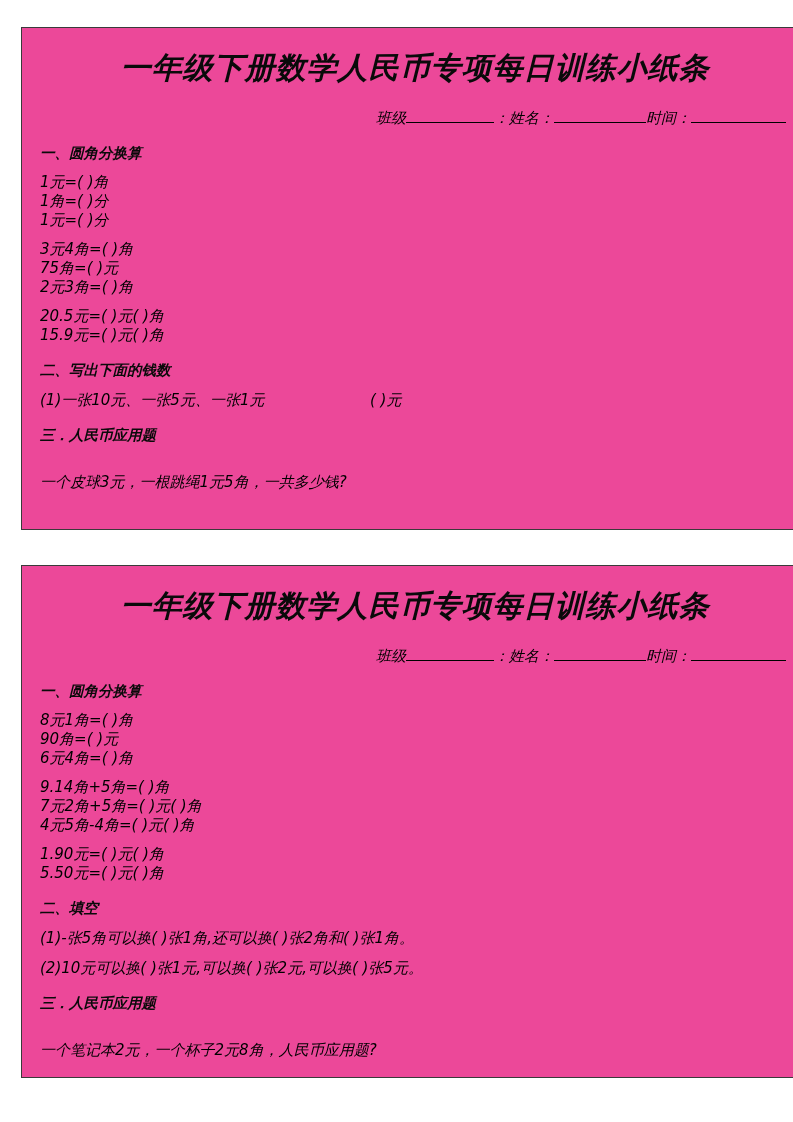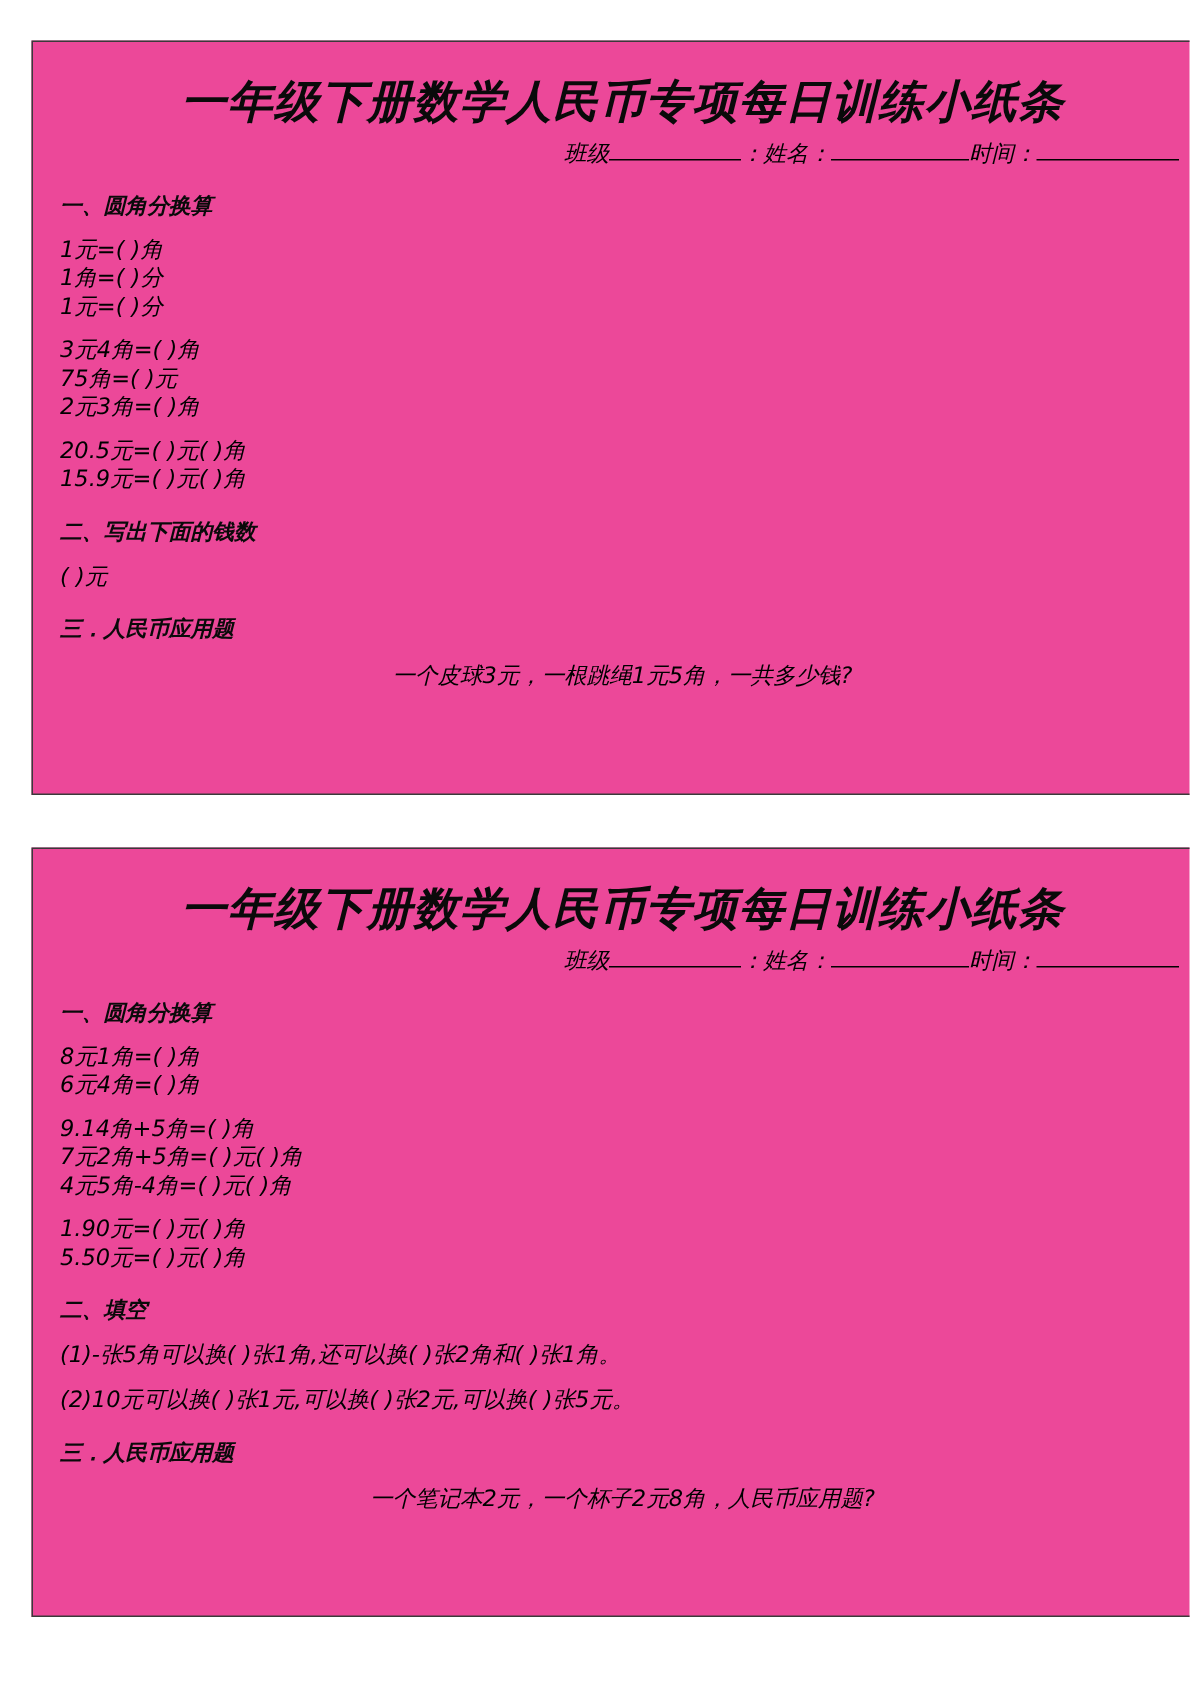--- a/index.html
+++ b/index.html
@@ -39,21 +39,21 @@
     font-weight: bold;
     font-size: 30px;
     letter-spacing: 1px;
     margin-top: 20px;
     margin-bottom: 0;
     white-space: nowrap;
     color: #0a0a0a;
   }
 
   .meta-row {
-    margin-top: 4px;
+    margin-top: 20px;
     text-align: right;
     font-size: 15px;
     font-family: "DejaVu Serif", "Liberation Serif", serif;
     white-space: nowrap;
     padding-right: 4px;
   }
   .meta-row .meta-label { font-weight: normal; }
   .blank-line {
     display: inline-block;
     border-bottom: 1.3px solid #000;
@@ -97,24 +97,23 @@
 
   .fill-row {
     font-size: 15px;
     margin-top: 11px;
     font-family: "DejaVu Sans", "Liberation Sans", sans-serif;
     white-space: nowrap;
   }
 
   .app-question {
     font-size: 15px;
-    margin-top: 12px;
+    margin-top: 28px;
     font-family: "DejaVu Sans", "Liberation Sans", sans-serif;
     white-space: nowrap;
-    text-align: center;
   }
 </style>
 </head>
 <body>
 
 <div class="page" id="worksheet-1">
   <div class="sheet-inner">
 
     <div class="sheet-title">一年级下册数学人民币专项每日训练小纸条</div>
 
@@ -135,20 +134,21 @@
       <span class="cell c3">2元3角=(   )角</span>
     </div>
     <div class="prob-row">
       <span class="cell c2">20.5元=(   )元(  )角</span>
       <span class="cell c3">15.9元=(   )元(   )角</span>
     </div>
 
     <div class="section-head">二、写出下面的钱数</div>
 
     <div class="qa-row">
+      <span class="qtext">(1)一张10元、一张5元、一张1元</span>
       <span class="qans">(    )元</span>
     </div>
 
     <div class="section-head">三．人民币应用题</div>
 
     <div class="app-question">一个皮球3元，一根跳绳1元5角，一共多少钱?</div>
 
   </div>
 </div>
 
@@ -158,20 +158,21 @@
     <div class="sheet-title">一年级下册数学人民币专项每日训练小纸条</div>
 
     <div class="meta-row">
       <span class="meta-label">班级</span><span class="blank-line bl-class"></span><span>：</span><span class="meta-label">姓名：</span><span class="blank-line bl-name"></span><span class="meta-label">时间：</span><span class="blank-line bl-date"></span>
     </div>
 
     <div class="section-head">一、圆角分换算</div>
 
     <div class="prob-row">
       <span class="cell c1">8元1角=(   )角</span>
+      <span class="cell c2">90角=(  )元</span>
       <span class="cell c3">6元4角=(   )角</span>
     </div>
     <div class="prob-row">
       <span class="cell c1">9.14角+5角=(   )角</span>
       <span class="cell c2">7元2角+5角=(  )元(  )角</span>
       <span class="cell c3">4元5角-4角=(  )元(  )角</span>
     </div>
     <div class="prob-row">
       <span class="cell c2">1.90元=(  )元(  )角</span>
       <span class="cell c3">5.50元=(   )元(  )角</span>

